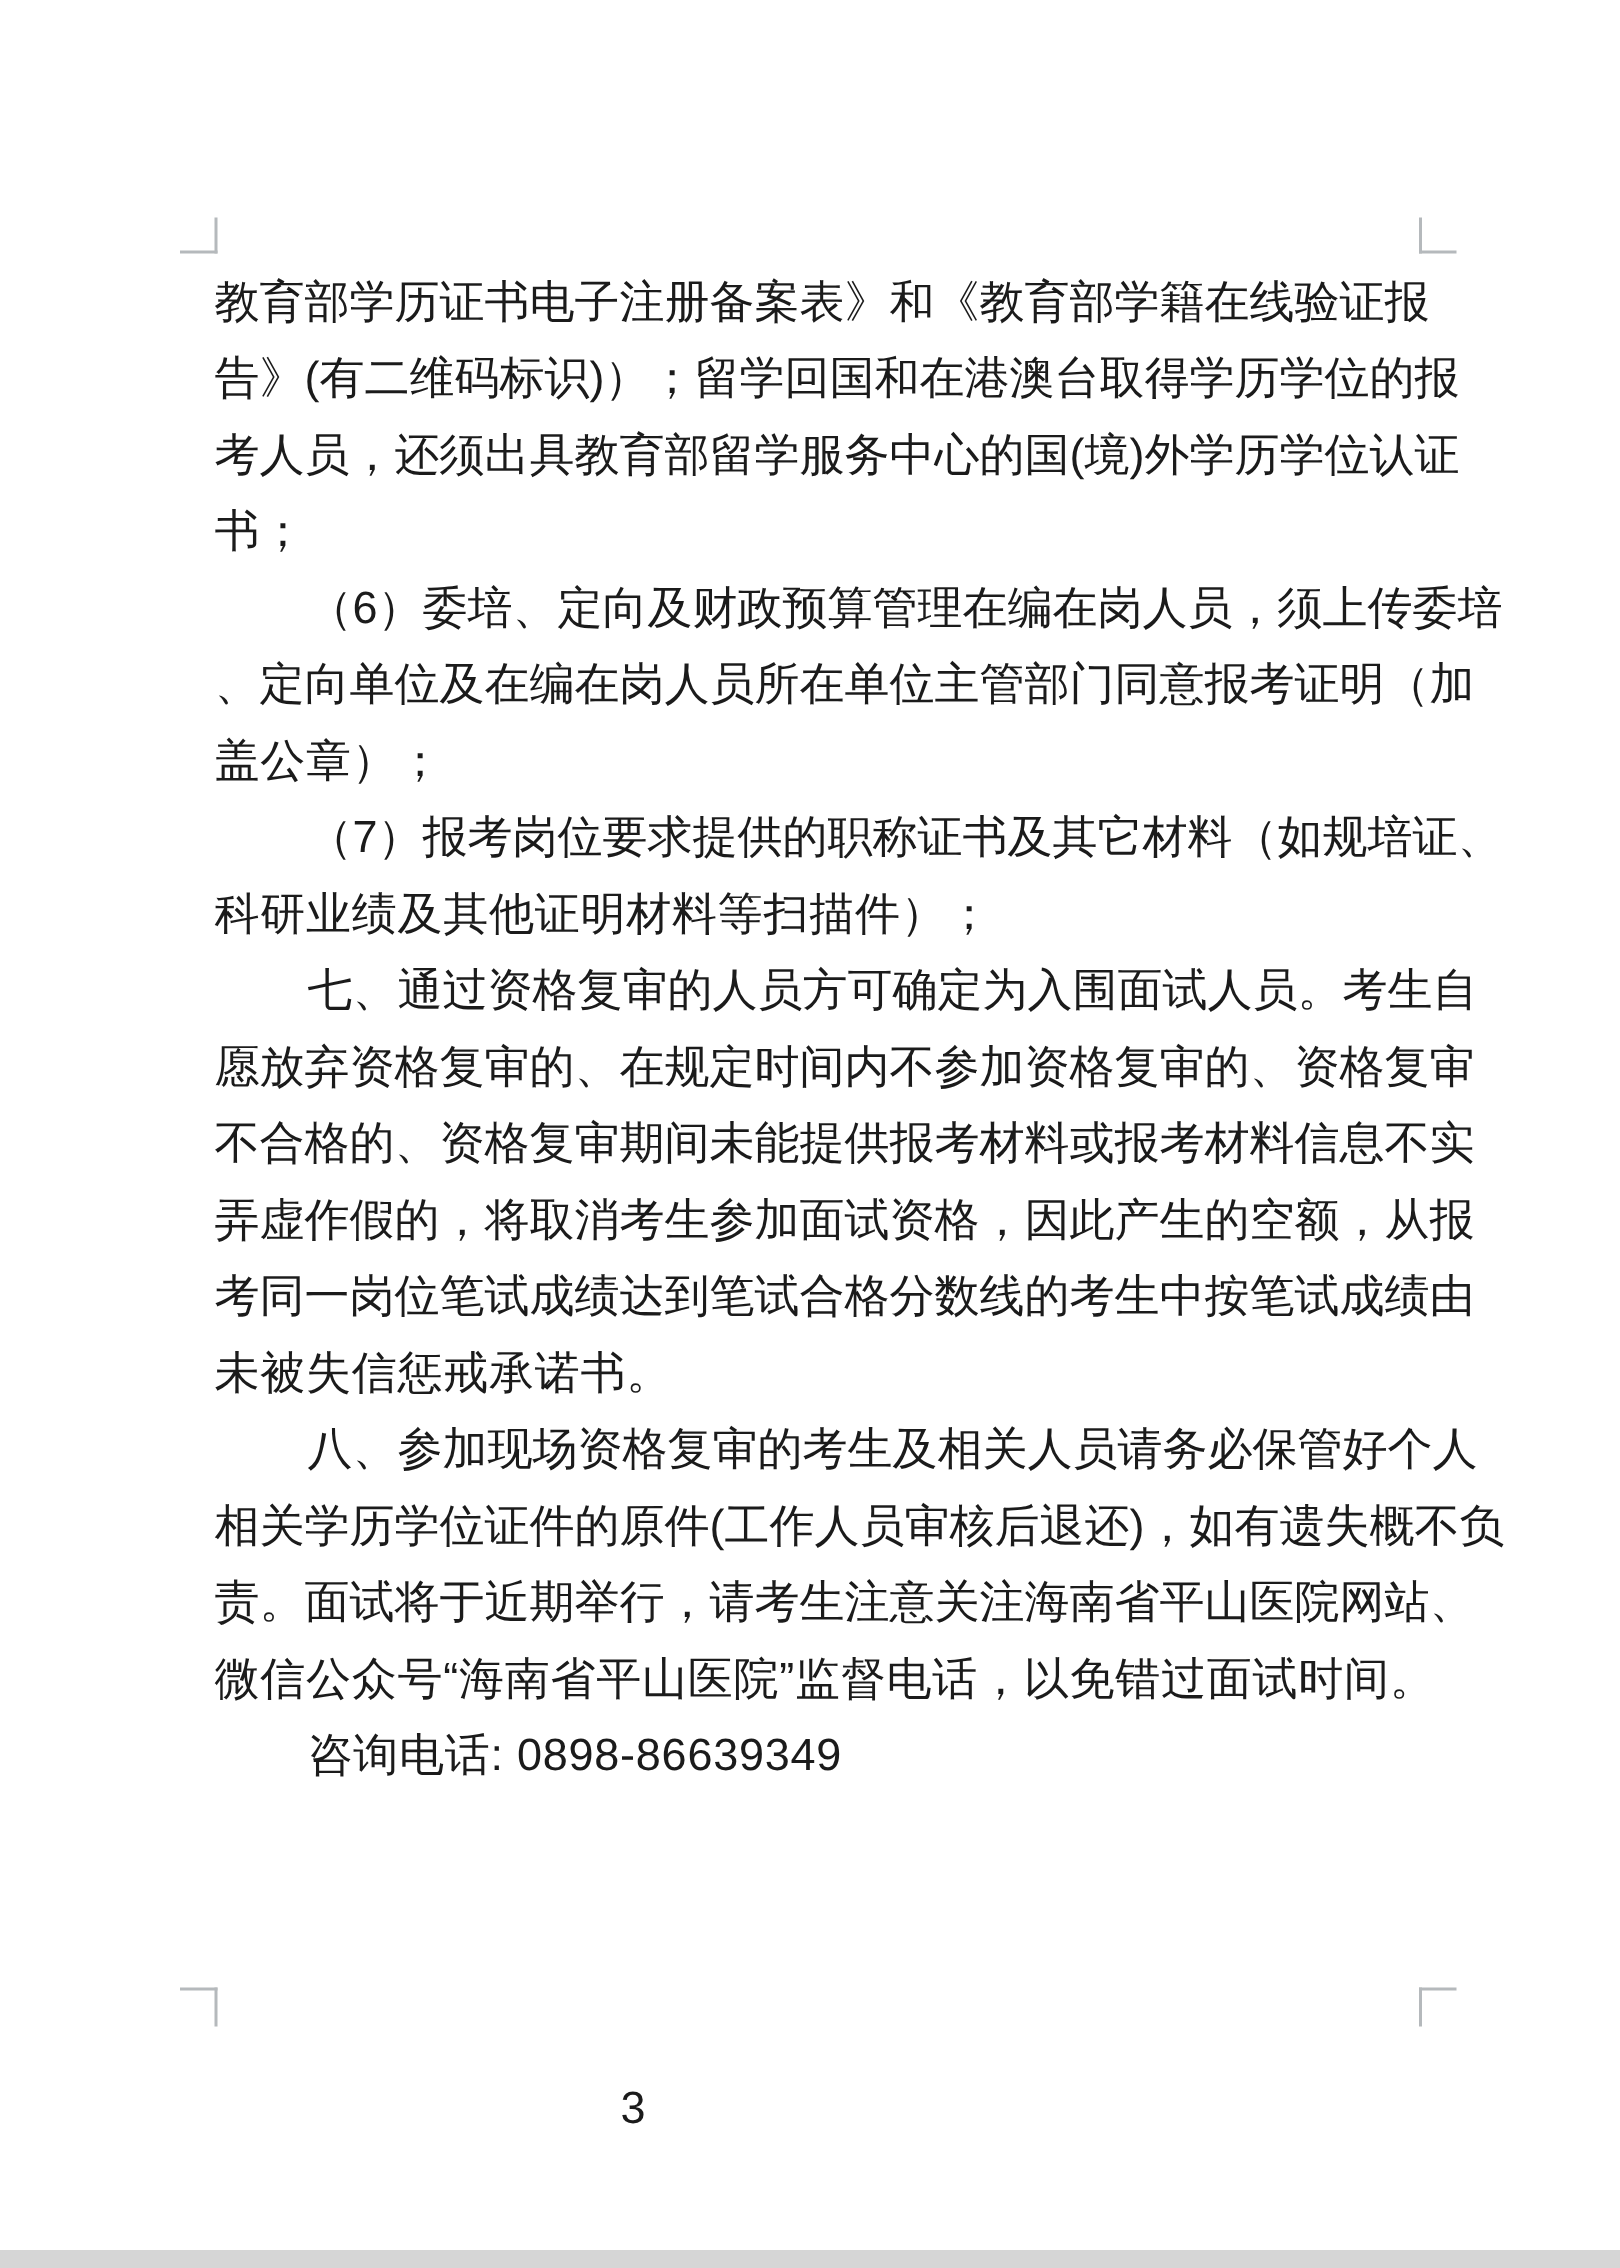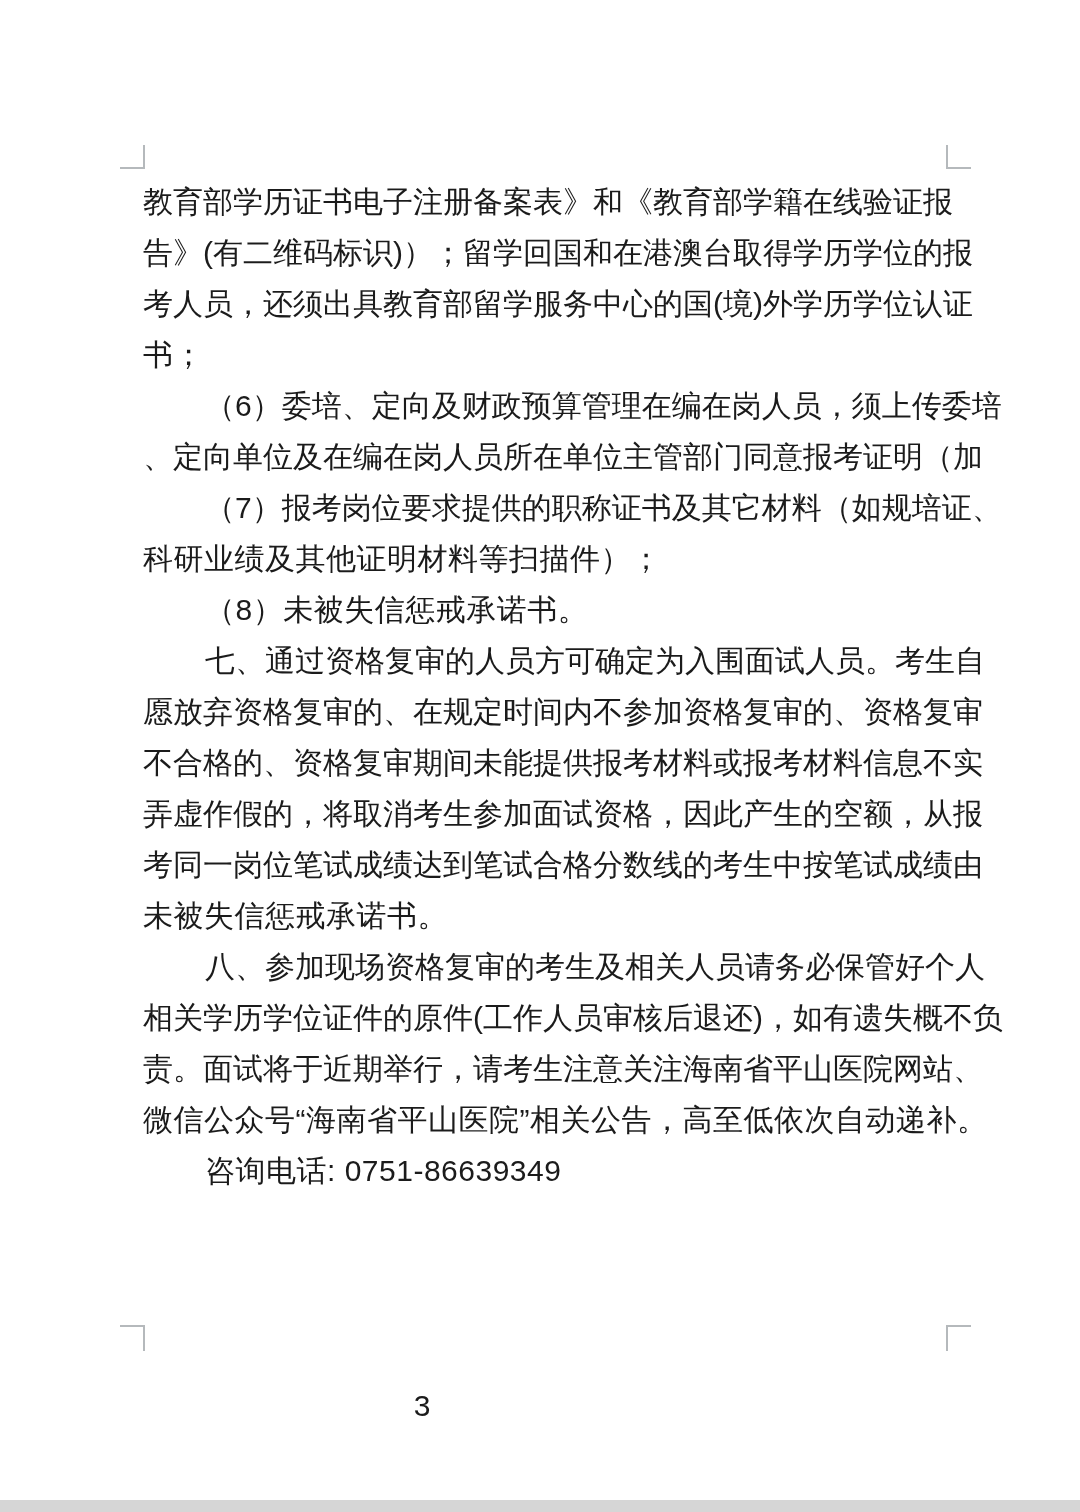--- a/index.html
+++ b/index.html
@@ -223,20 +223,21 @@
         <span>门</span>
         <span>同</span>
         <span>意</span>
         <span>报</span>
         <span>考</span>
         <span>证</span>
         <span>明</span>
         <span>（</span>
         <span>加</span>
       </div>
+      <div class="line">盖公章）；</div>
       <div class="line just ind">
         <span>（</span>
         <span>7</span>
         <span>）</span>
         <span>报</span>
         <span>考</span>
         <span>岗</span>
         <span>位</span>
         <span>要</span>
         <span>求</span>
@@ -253,21 +254,20 @@
         <span>材</span>
         <span>料</span>
         <span>（</span>
         <span>如</span>
         <span>规</span>
         <span>培</span>
         <span>证</span>
         <span>、</span>
       </div>
       <div class="line">科研业绩及其他证明材料等扫描件）；</div>
-      <div class="line ind">（8）未被失信惩戒承诺书。</div>
       <div class="line just ind">
         <span>七</span>
         <span>、</span>
         <span>通</span>
         <span>过</span>
         <span>资</span>
         <span>格</span>
         <span>复</span>
         <span>审</span>
         <span>的</span>
@@ -493,19 +493,19 @@
         <span>南</span>
         <span>省</span>
         <span>平</span>
         <span>山</span>
         <span>医</span>
         <span>院</span>
         <span>网</span>
         <span>站</span>
         <span>、</span>
       </div>
-      <div class="line">微信公众号“海南省平山医院”相关公告，高至低依次自动递补。</div>
-      <div class="line ind">咨询电话: 0751-86639349</div>
+      <div class="line">微信公众号“海南省平山医院”监督电话，以免错过面试时间。</div>
+      <div class="line ind">咨询电话: 0898-86639349</div>
     </div>
 
   <div class="page-number">3</div>
   <div class="bottom-bar"></div>
 </div>
 
 </body></html>

